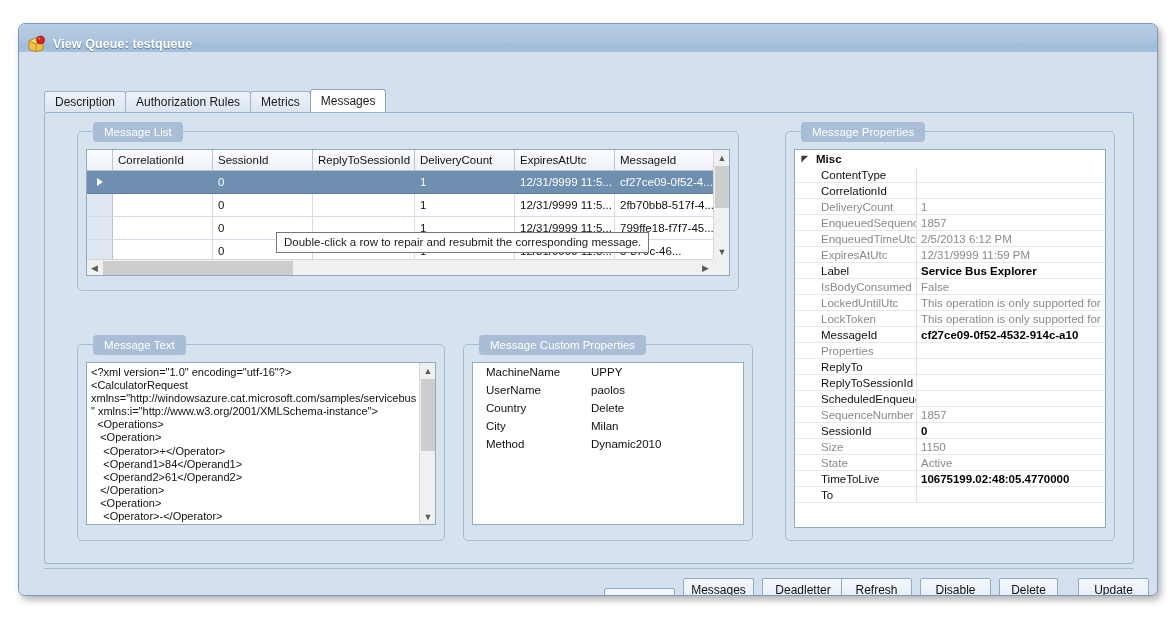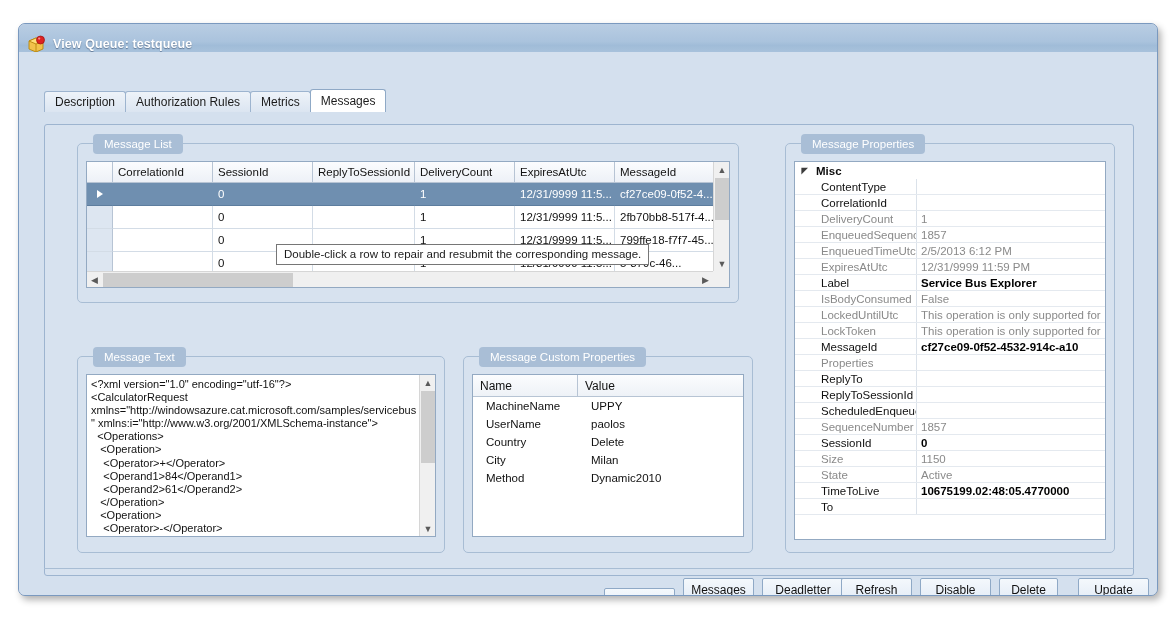--- a/index.html
+++ b/index.html
@@ -66,21 +66,20 @@
     height: 23px;
     border-color: #8fa9c6;
   }
 
   .tabpage {
     position: absolute; left: 25px; top: 60px;
     width: 1090px; height: 452px;
     background: #d7e2ef;
     border: 1px solid #9db4cf;
     border-radius: 3px;
-    margin-top: 12px;
   }
 
   
   .group { position: absolute; }
   .group > .gbody {
     position: absolute; left: 0; top: 9px;
     width: 100%; height: calc(100% - 9px);
     border: 1px solid #a8bdd4;
     border-radius: 5px;
     background: transparent;
@@ -457,24 +456,20 @@
             <div class="sb-btn" style="left:0;bottom:0;width:16px;height:15px;">▼</div>
           </div>
         </div>
       </div>
 
       <div class="group" style="left:418px; top:222px; width:290px; height:206px;">
         <div class="gbody"></div>
         <div class="glabel">Message Custom Properties</div>
 
         <div class="cplist" style="left:9px; top:27px; width:272px; height:163px;">
-          <div class="cp-head">
-            <div class="cp-hcell" style="width:105px;">Name</div>
-            <div class="cp-hcell" style="width:166px; border-right:none;">Value</div>
-          </div>
           <div style="">
             <div class="cp-row">
               <div class="cp-cell" style="width:105px;">MachineName</div>
               <div class="cp-cell" style="width:166px;">UPPY</div>
             </div>
             <div class="cp-row">
               <div class="cp-cell" style="width:105px;">UserName</div>
               <div class="cp-cell" style="width:166px;">paolos</div>
             </div>
             <div class="cp-row">

